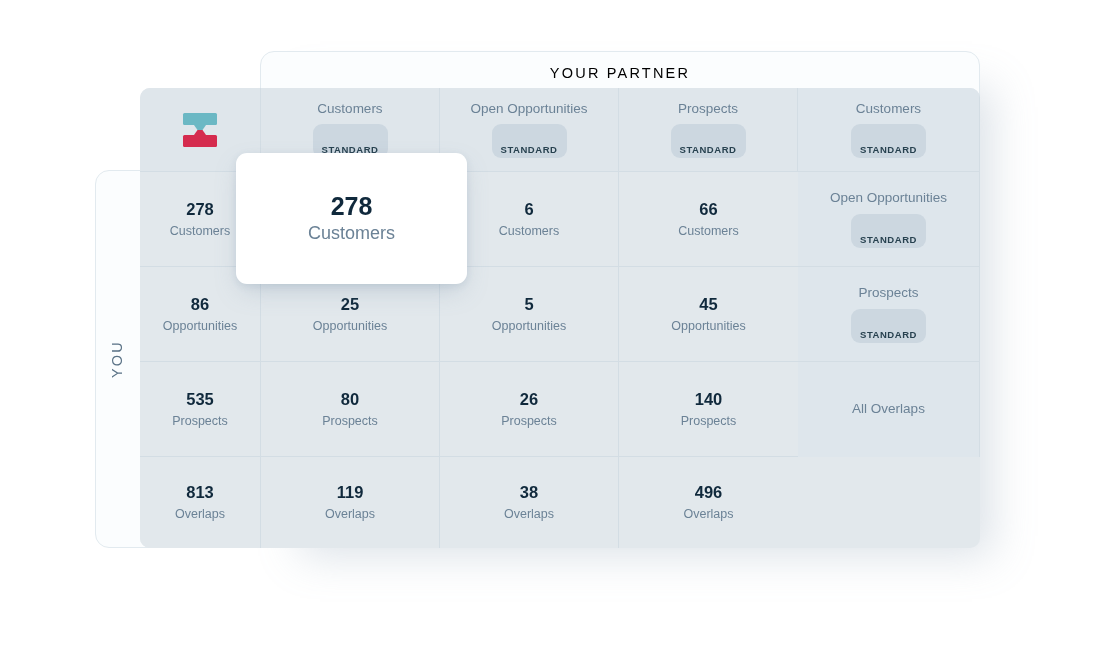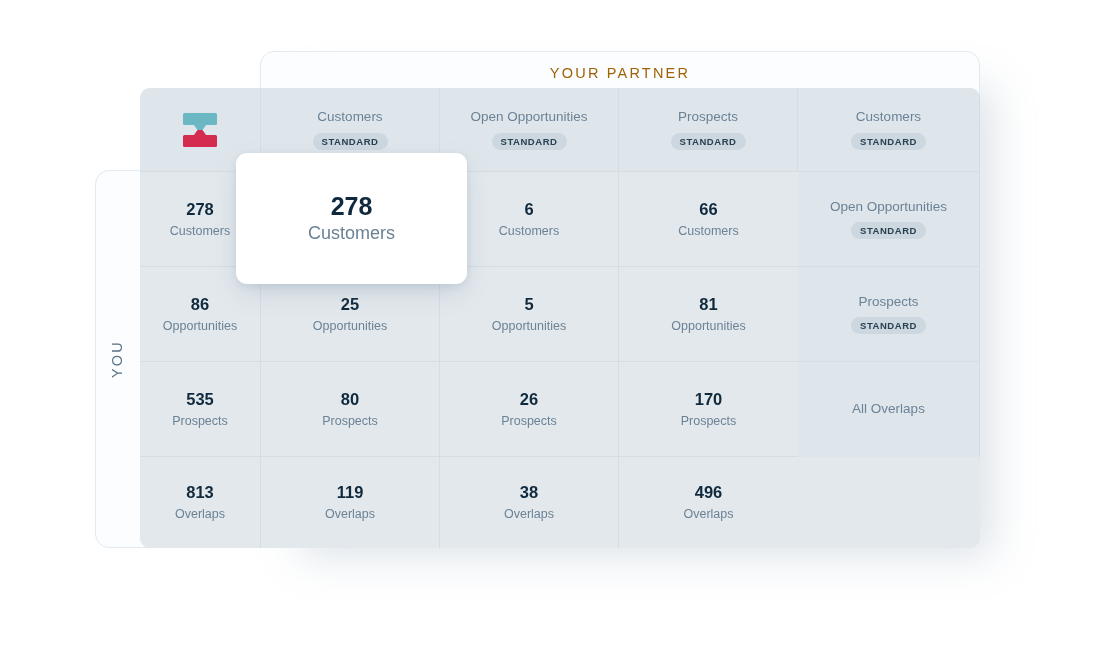--- a/index.html
+++ b/index.html
@@ -37,21 +37,21 @@
   .partner-title {
     position: absolute;
     left: 0;
     top: 0;
     width: 100%;
     height: 42px;
     line-height: 42px;
     text-align: center;
     font-size: 14.5px;
     letter-spacing: 2.2px;
-    color: #a16207;
+    color: #000000;
     font-weight: 400;
     user-select: none;
   }
 
   
   .you-card {
     position: absolute;
     left: 95px;
     top: 170px;
     width: 150px;
@@ -126,21 +126,21 @@
   }
 
   .badge {
     margin-top: 7px;
     display: inline-block;
     background: #ccd7e0;
     color: #27414f;
     font-size: 9.5px;
     font-weight: 700;
     letter-spacing: 0.55px;
-    padding: 3px 9px 3px 9px;
+    padding: 20px 9px 3px 9px;
     border-radius: 9px;
     user-select: none;
   }
 
   .value {
     font-size: 16.5px;
     font-weight: 700;
     color: #10293c;
     line-height: 1.15;
     user-select: none;
@@ -266,42 +266,42 @@
     </div>
     <div class="cell">
       <div class="value">25</div>
       <div class="value-label">Opportunities</div>
     </div>
     <div class="cell">
       <div class="value">5</div>
       <div class="value-label">Opportunities</div>
     </div>
     <div class="cell last-col">
-      <div class="value">81</div>
+      <div class="value">45</div>
       <div class="value-label">Opportunities</div>
     </div>
 
     <div class="cell rowhead">
       <div class="rowhead-label">Prospects</div>
       <div class="badge">STANDARD</div>
     </div>
     <div class="cell">
       <div class="value">535</div>
       <div class="value-label">Prospects</div>
     </div>
     <div class="cell">
       <div class="value">80</div>
       <div class="value-label">Prospects</div>
     </div>
     <div class="cell">
       <div class="value">26</div>
       <div class="value-label">Prospects</div>
     </div>
     <div class="cell last-col">
-      <div class="value">170</div>
+      <div class="value">140</div>
       <div class="value-label">Prospects</div>
     </div>
 
     <div class="cell rowhead last-row">
       <div class="rowhead-label">All Overlaps</div>
     </div>
     <div class="cell last-row">
       <div class="value">813</div>
       <div class="value-label">Overlaps</div>
     </div>

